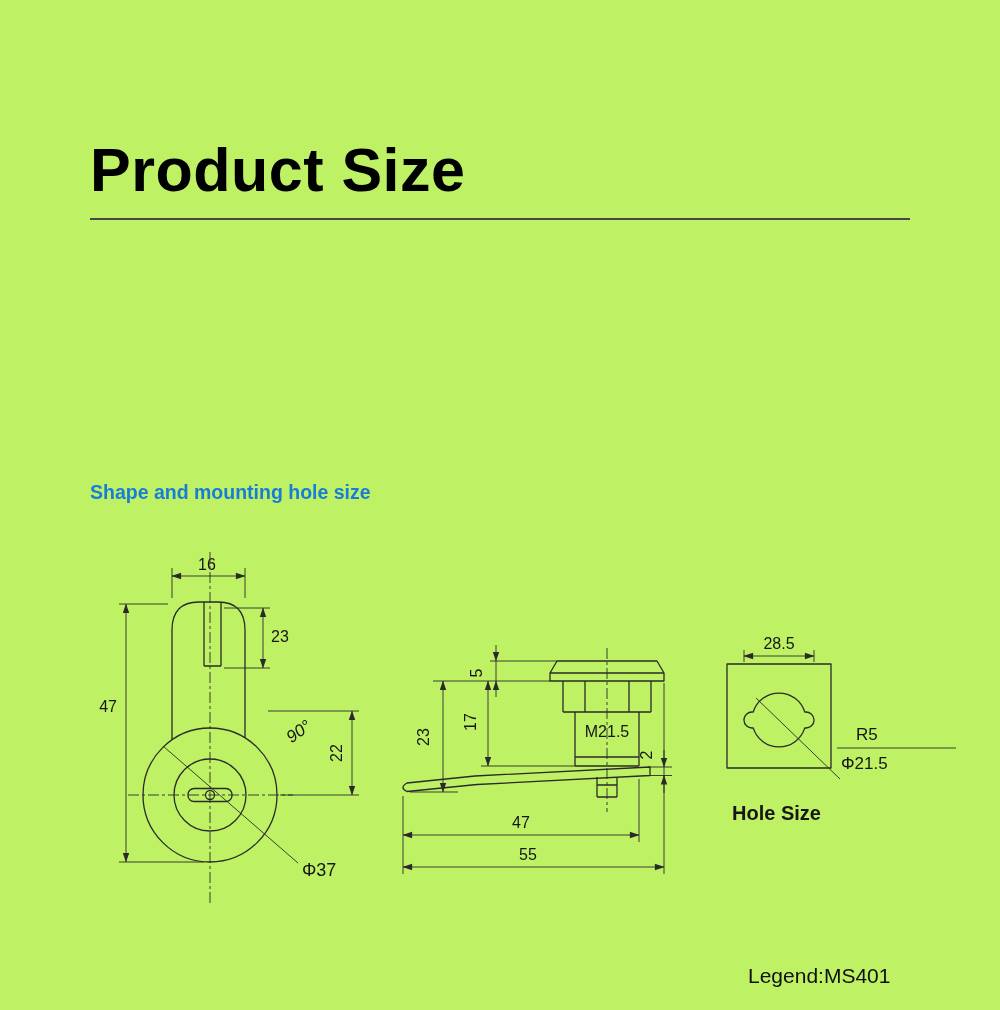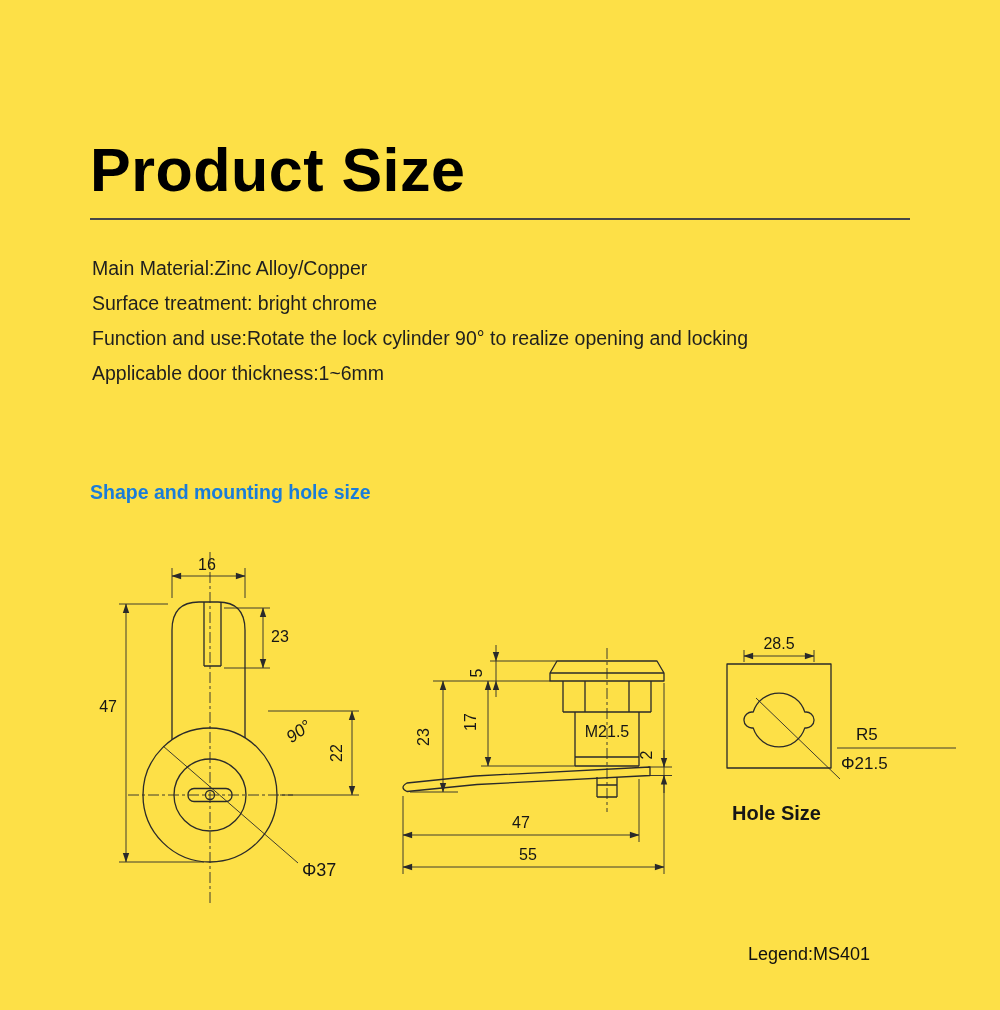--- a/index.html
+++ b/index.html
@@ -1,52 +1,46 @@
 <!DOCTYPE html>
 <html><head>
 <meta charset="utf-8">
 <style>
   *{margin:0;padding:0;box-sizing:border-box}
   html,body{background:#ffffff}
   body{font-family:"Liberation Sans",sans-serif;color:#1c1c1c}
-  .page{position:relative;width:1000px;height:1010px;background:#fde047;overflow:hidden}
+  .page{position:relative;width:1000px;height:1010px;background:#bef264;overflow:hidden}
   .abs{position:absolute}
   .title{left:90px;top:138px;font-size:61px;font-weight:700;color:#000;line-height:1.05;letter-spacing:0.5px}
   .divider{left:90px;top:218px;width:820px;height:2px;background:#474747}
   .specs{left:92px;top:251px;font-size:19.5px;color:#1f1f1f;line-height:35px}
   .specs p{white-space:nowrap}
   .section-heading{left:90px;top:481px;font-size:19.5px;font-weight:700;color:#1a7cd9}
   .drawing{left:0;top:530px}
-  .legend{left:748px;top:944px;font-size:18px;color:#101010}
+  .legend{left:748px;top:964px;font-size:21px;color:#101010}
   svg .obj{stroke:#2a2a2a;stroke-width:1.3;fill:none;stroke-linejoin:round}
   svg .ctr{stroke:#2a2a2a;stroke-width:0.9;fill:none;stroke-dasharray:11 3 3 3}
   svg .ext{stroke:#2a2a2a;stroke-width:0.9;fill:none}
   svg .dim{stroke:#2a2a2a;stroke-width:0.9;fill:none;marker-start:url(#arw);marker-end:url(#arw)}
   svg .dimE{stroke:#2a2a2a;stroke-width:0.9;fill:none;marker-end:url(#arw)}
   svg .plain{stroke:#2a2a2a;stroke-width:0.9;fill:none}
   svg text{fill:#161616;font-family:"Liberation Sans",sans-serif;font-size:16px}
   svg text.lg{font-size:18px}
   svg text.md{font-size:17px}
   svg text.bold{font-size:20px;font-weight:700}
   svg text.it{font-style:italic;font-size:17px}
 </style>
 </head>
 <body>
 
 <div class="page">
 
   <h1 class="abs title">Product Size</h1>
   <div class="abs divider"></div>
 
-  <div class="abs specs">
-    <p>Main Material:Zinc Alloy/Copper</p>
-    <p>Surface treatment: bright chrome</p>
-    <p>Function and use:Rotate the lock cylinder 90° to realize opening and locking</p>
-    <p>Applicable door thickness:1~6mm</p>
-  </div>
 
   <h2 class="abs section-heading">Shape and mounting hole size</h2>
 
   <svg class="abs drawing" width="1000" height="410" viewBox="0 530 1000 410" xmlns="http://www.w3.org/2000/svg">
     <defs>
       <marker id="arw" markerWidth="10" markerHeight="8" refX="9.6" refY="4" orient="auto-start-reverse" markerUnits="userSpaceOnUse">
         <path d="M10,4 L0.5,0.8 L0.5,7.2 Z" fill="#2a2a2a"></path>
       </marker>
     </defs>
 

